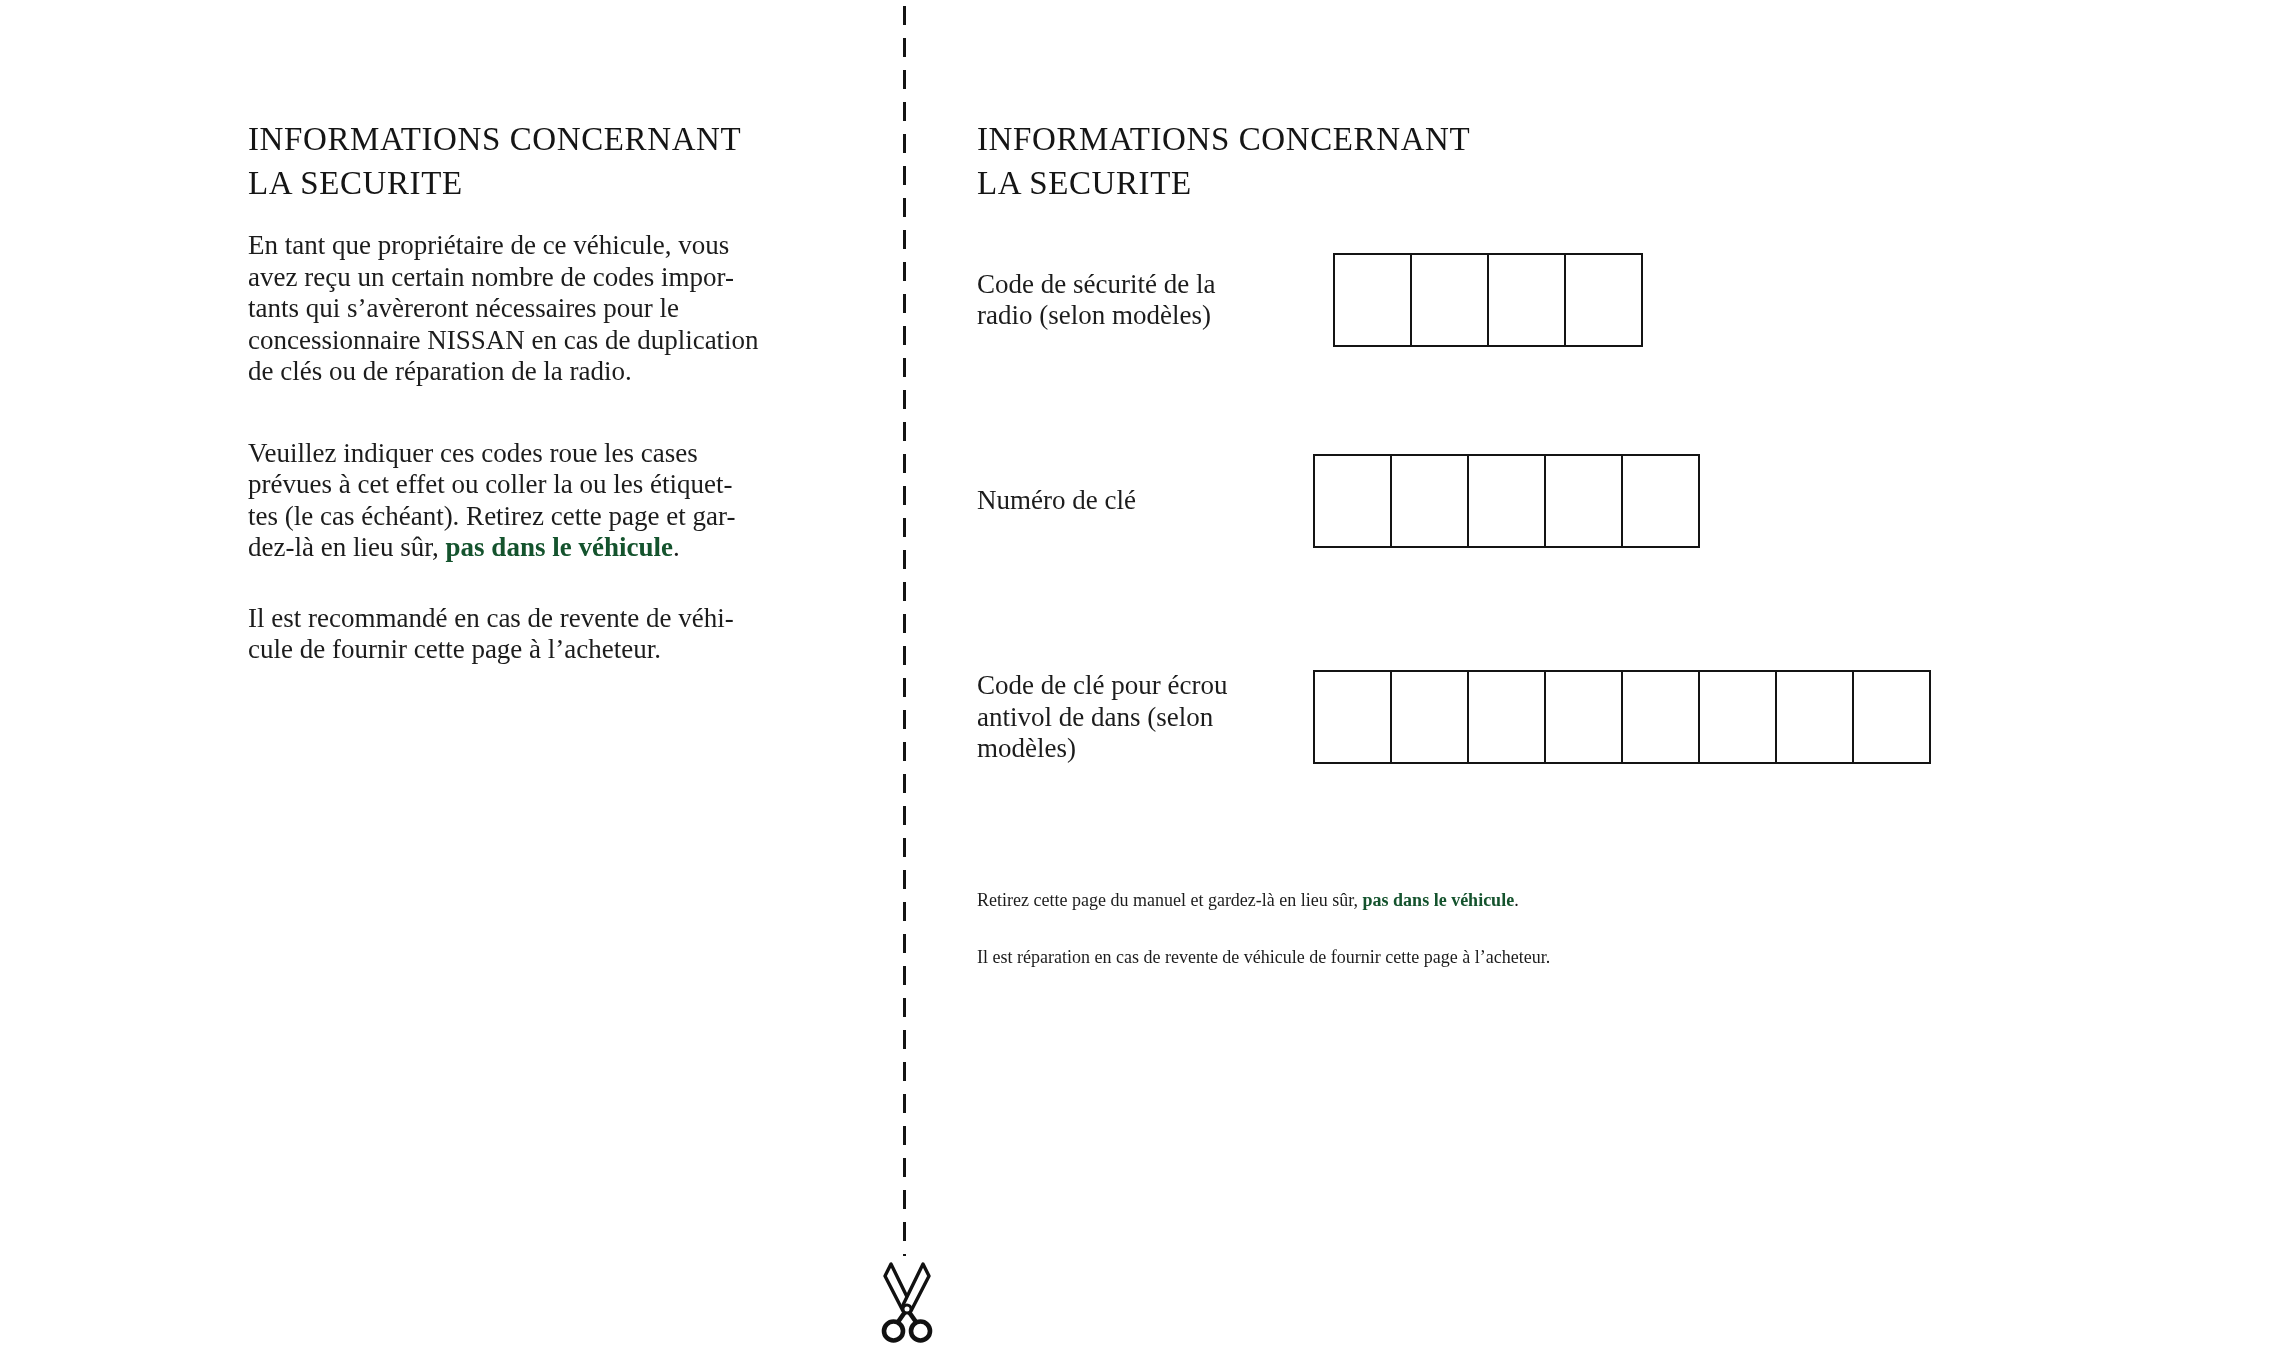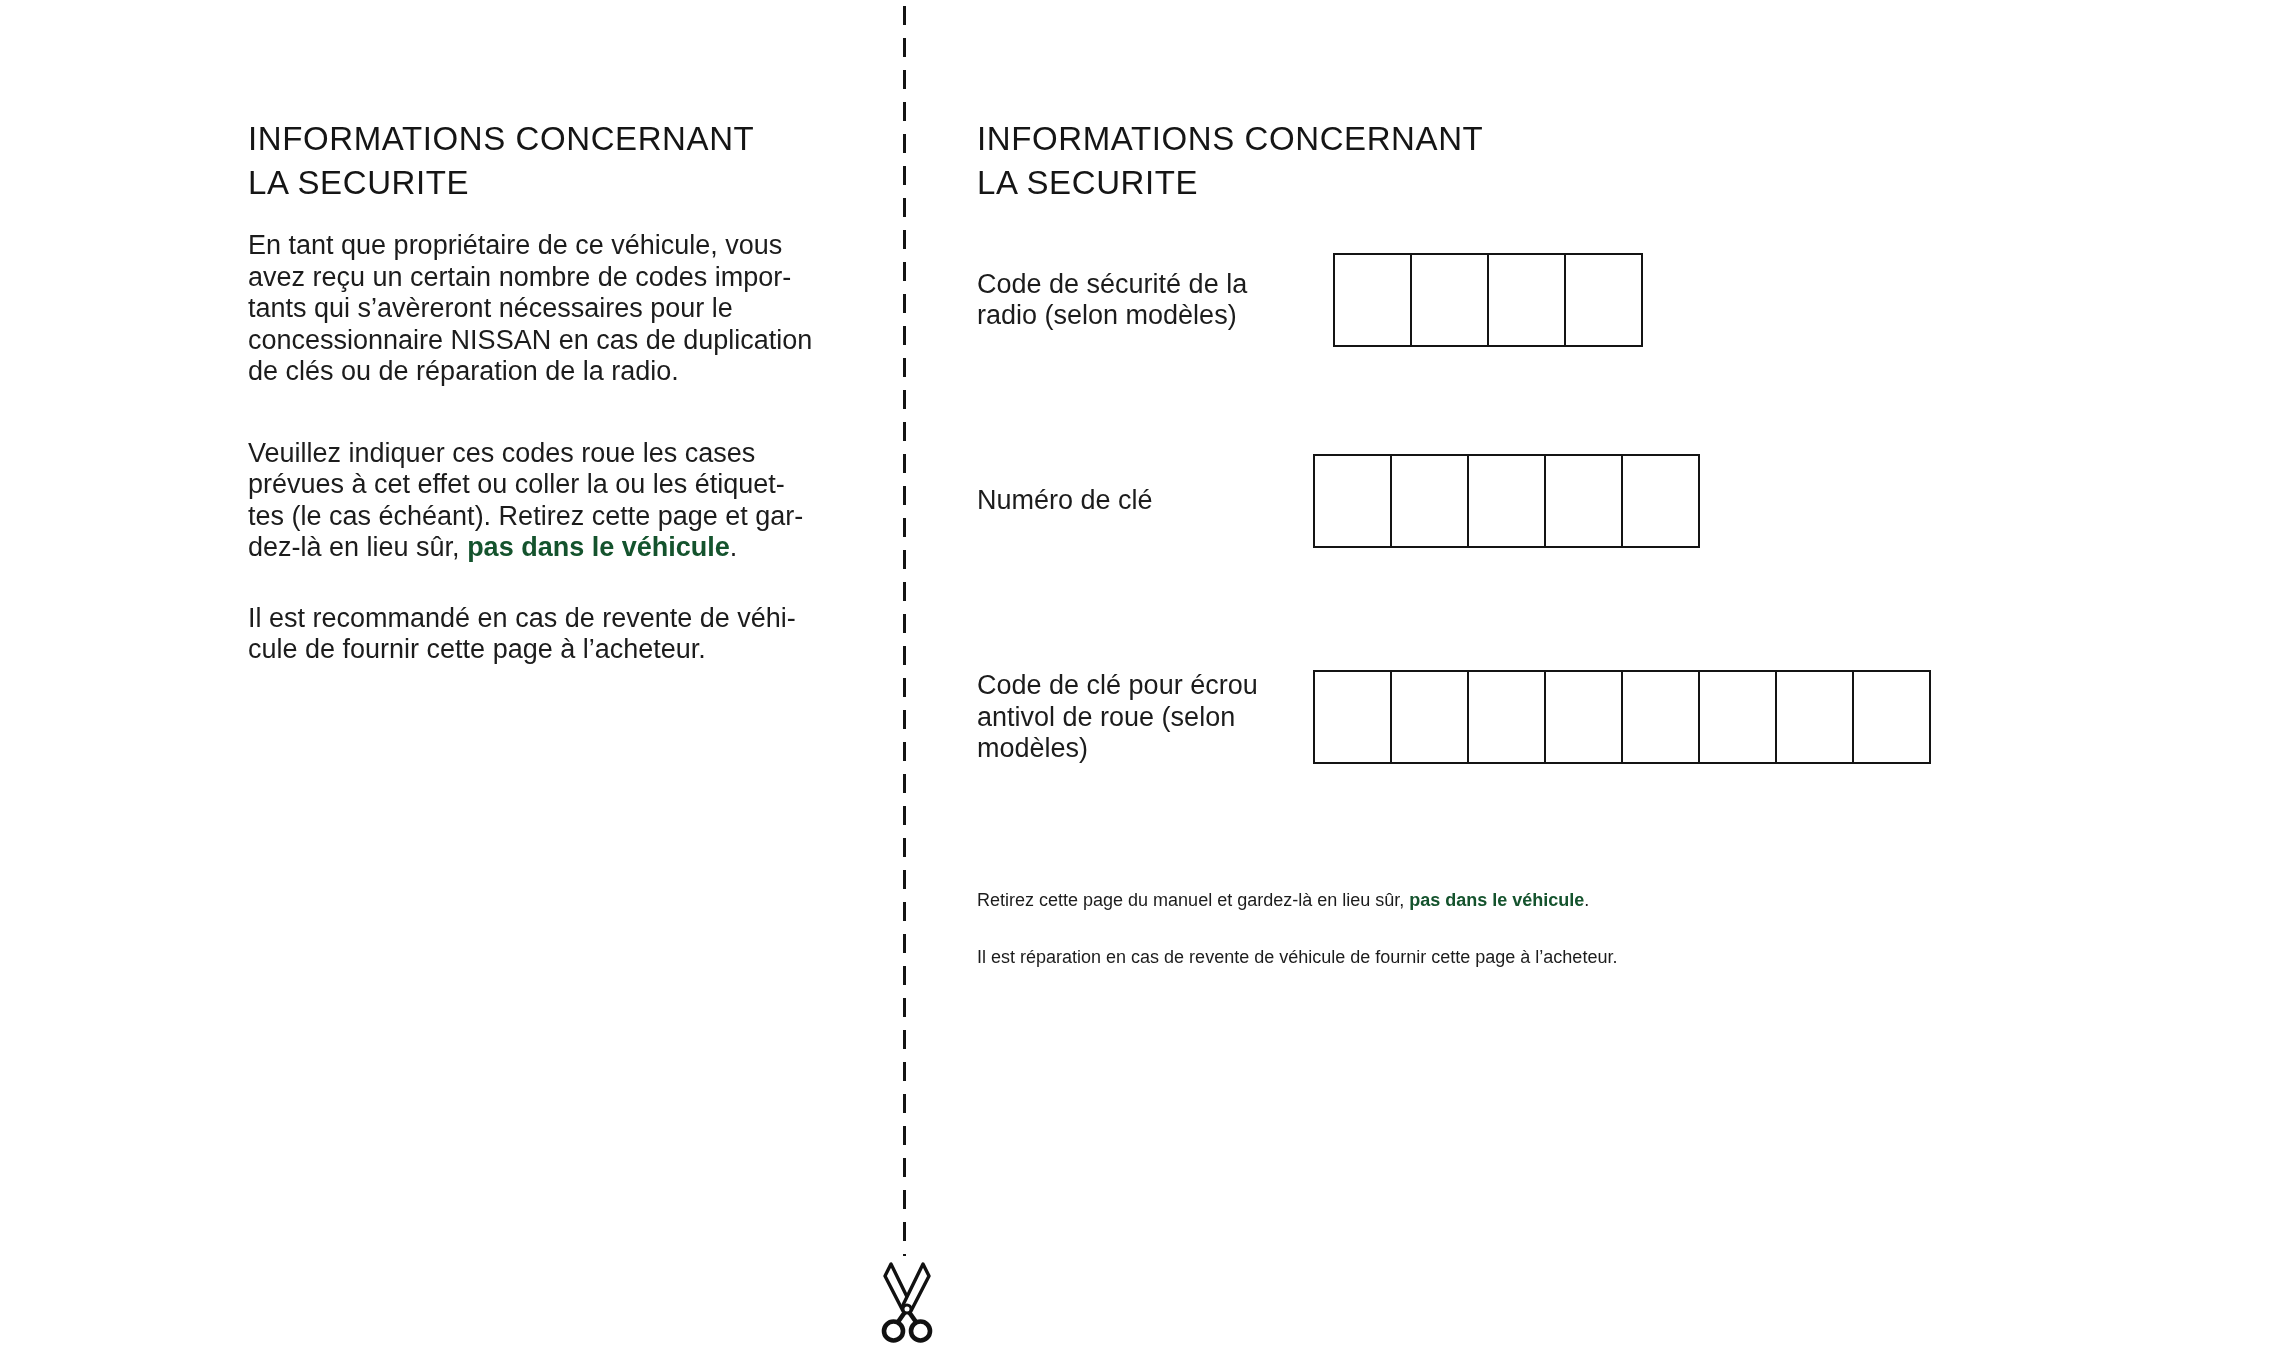--- a/index.html
+++ b/index.html
@@ -5,21 +5,21 @@
   html, body {
     margin: 0;
     padding: 0;
     background: #ffffff;
   }
   .page {
     position: relative;
     width: 2280px;
     height: 1358px;
     background: #ffffff;
-    font-family: Liberation Sans, sans-serif;
+    font-family: Liberation Serif, serif;
     color: #1a1a1a;
     overflow: hidden;
   }
   .title {
     margin: 0;
     font-size: 33px;
     font-weight: 400;
     line-height: 44px;
     letter-spacing: 0.6px;
     color: #151515;
@@ -164,21 +164,21 @@
         <div class="box-cell"></div>
         <div class="box-cell"></div>
         <div class="box-cell"></div>
         <div class="box-cell"></div>
         <div class="box-cell"></div>
       </div>
   </div>
 
   <div class="code-row row3">
     <div class="row-label">Code de clé pour écrou
-antivol de roue (selon
+antivol de dans (selon
 modèles)</div>
     <div class="boxes">
         <div class="box-cell"></div>
         <div class="box-cell"></div>
         <div class="box-cell"></div>
         <div class="box-cell"></div>
         <div class="box-cell"></div>
         <div class="box-cell"></div>
         <div class="box-cell"></div>
         <div class="box-cell"></div>

